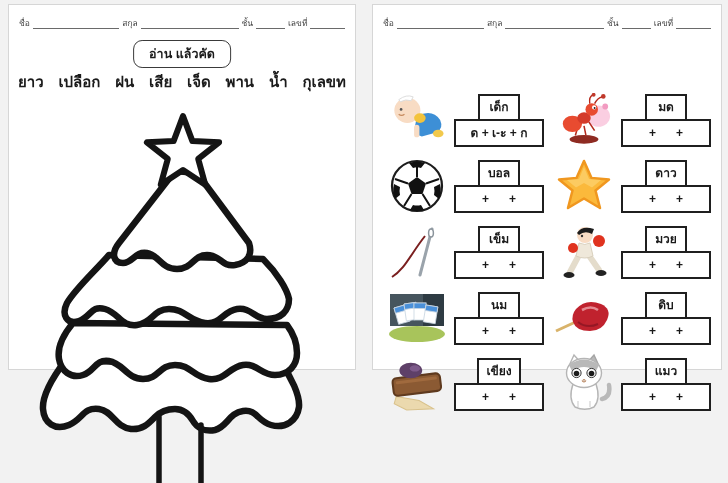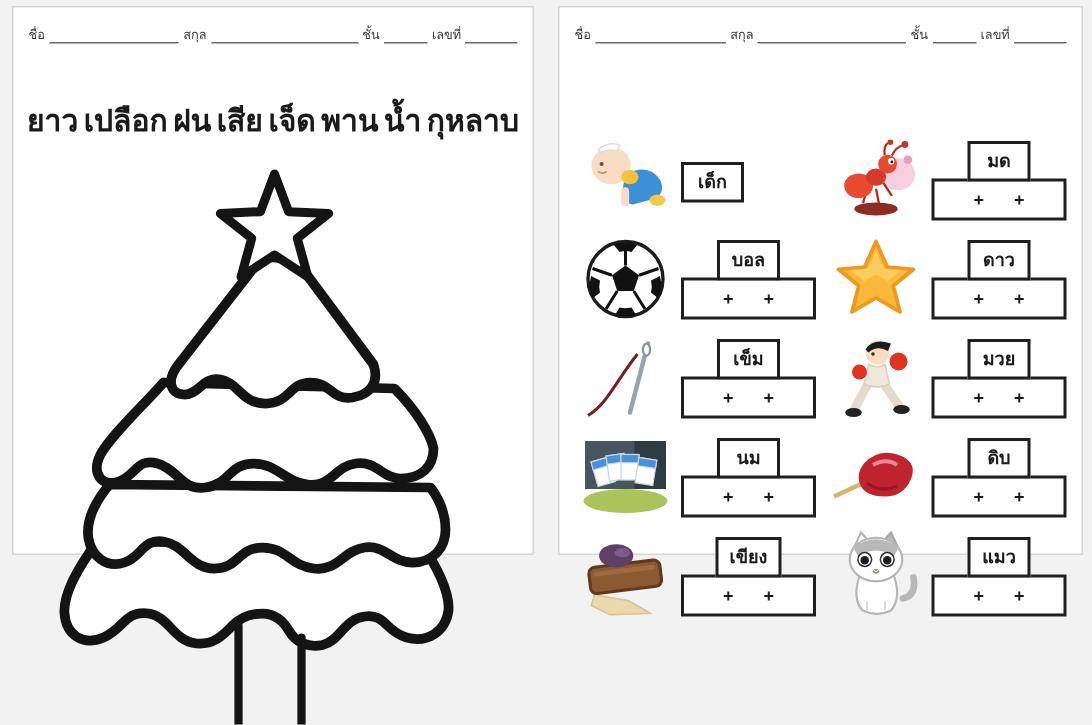--- a/index.html
+++ b/index.html
@@ -12,21 +12,21 @@
   .hdr{position:absolute;top:13px;left:10px;right:10px;display:flex;align-items:flex-end;
        font-size:8.5px;color:#3c3c3c;gap:3px;line-height:11px;}
   .hdr .lbl{white-space:nowrap;}
   .hdr .ln{border-bottom:1px solid #6a6a6a;height:10px;}
   .ln-name{flex:30;} .ln-surname{flex:34;} .ln-class{flex:10;} .ln-number{flex:12;}
 
   
   .instruction-box{position:absolute;top:35px;left:50%;transform:translateX(-50%);
        border:1.7px solid #3a3a3a;border-radius:9px;padding:3px 15px;
        font-weight:700;font-size:12.5px;white-space:nowrap;background:#fff;}
-  .word-lines{position:absolute;top:64px;left:9px;right:9px;font-weight:700;font-size:20px;}
+  .word-lines{position:absolute;top:64px;left:9px;right:9px;font-weight:700;font-size:15px;}
   .word-line{display:flex;justify-content:space-between;line-height:25px;}
   .tree-svg{position:absolute;left:0;top:104px;}
 
   
   .sheet-title{position:absolute;top:58px;left:0;right:0;text-align:center;
        font-weight:700;font-size:10.5px;color:#222;}
   .grid{position:absolute;top:82px;left:12px;right:8px;bottom:2px;
        display:grid;grid-template-columns:1fr 1fr;grid-template-rows:repeat(5,1fr);column-gap:6px;}
   .cell{display:flex;align-items:center;gap:5px;min-width:0;}
   .icon-wrap{flex:0 0 64px;width:64px;height:66px;display:flex;align-items:center;justify-content:center;}
@@ -45,31 +45,32 @@
     <span class="lbl">ชื่อ</span>
     <span class="ln ln-name"></span>
     <span class="lbl">สกุล</span>
     <span class="ln ln-surname"></span>
     <span class="lbl">ชั้น</span>
     <span class="ln ln-class"></span>
     <span class="lbl">เลขที่</span>
     <span class="ln ln-number"></span>
   </div>
 
+  <div class="instruction-box">อ่าน แล้วคัด</div>
 
   <div class="word-lines">
     <div class="word-line">
       <span>ยาว</span>
       <span>เปลือก</span>
       <span>ฝน</span>
       <span>เสีย</span>
       <span>เจ็ด</span>
       <span>พาน</span>
       <span>น้ำ</span>
-      <span>กุหลาบ</span>
+      <span>กุเลขท</span>
     </div>
   </div>
 
   <svg class="tree-svg" width="348" height="374" viewBox="0 0 348 374">
     <g fill="#ffffff" stroke="#141414" stroke-width="6.5" stroke-linejoin="round" stroke-linecap="round">
 
       <path d="M56,252 C44,268 33,286 34,300 C35,314 46,322 60,316 C74,310 74,298 90,300
                C104,302 106,318 122,320 C134,321 140,314 146,308 C152,302 158,300 166,300
                C174,300 180,305 184,312 C188,319 196,323 206,321 C218,318 220,304 234,302
                C248,300 248,312 262,316 C276,320 288,312 290,298 C291,286 282,268 272,254 Z"></path>
@@ -119,20 +120,21 @@
           <rect x="27" y="33" width="5.5" height="13" rx="2.7" fill="#F8DCC4"></rect>
           <ellipse cx="20" cy="18" rx="13.5" ry="13" fill="#F8DCC4"></ellipse>
           <path d="M11,7 q8,-6 15,-3 l-2,4 q-6,-2 -11,1z" fill="#fff" stroke="#dcdcdc" stroke-width="1"></path>
           <circle cx="13.5" cy="17" r="1.4" fill="#555"></circle>
           <path d="M11,22 q3,2.5 6,0" stroke="#c78b5e" stroke-width="1.2" fill="none"></path>
           <ellipse cx="33" cy="26" rx="6" ry="5" fill="#F3C33C"></ellipse>
         </svg>
       </span>
       <div class="boxgroup">
         <div class="word-box">เด็ก</div>
+        <div class="spell-box">ด + เ-ะ + ก</div>
       </div>
     </div>
 
     <div class="cell">
       <span class="icon-wrap">
         <svg width="58" height="54" viewBox="0 0 60 56">
           <ellipse cx="45" cy="24" rx="12" ry="11" fill="#F9C6DC" opacity="0.85"></ellipse>
           <circle cx="52" cy="14" r="3" fill="#F29BC1"></circle>
           <ellipse cx="30" cy="48" rx="15" ry="4.5" fill="#8E2B22"></ellipse>
           <path d="M24,34 l-3,10 M30,34 l2,10 M35,30 l6,9" stroke="#B52A1C" stroke-width="1.6"></path>

